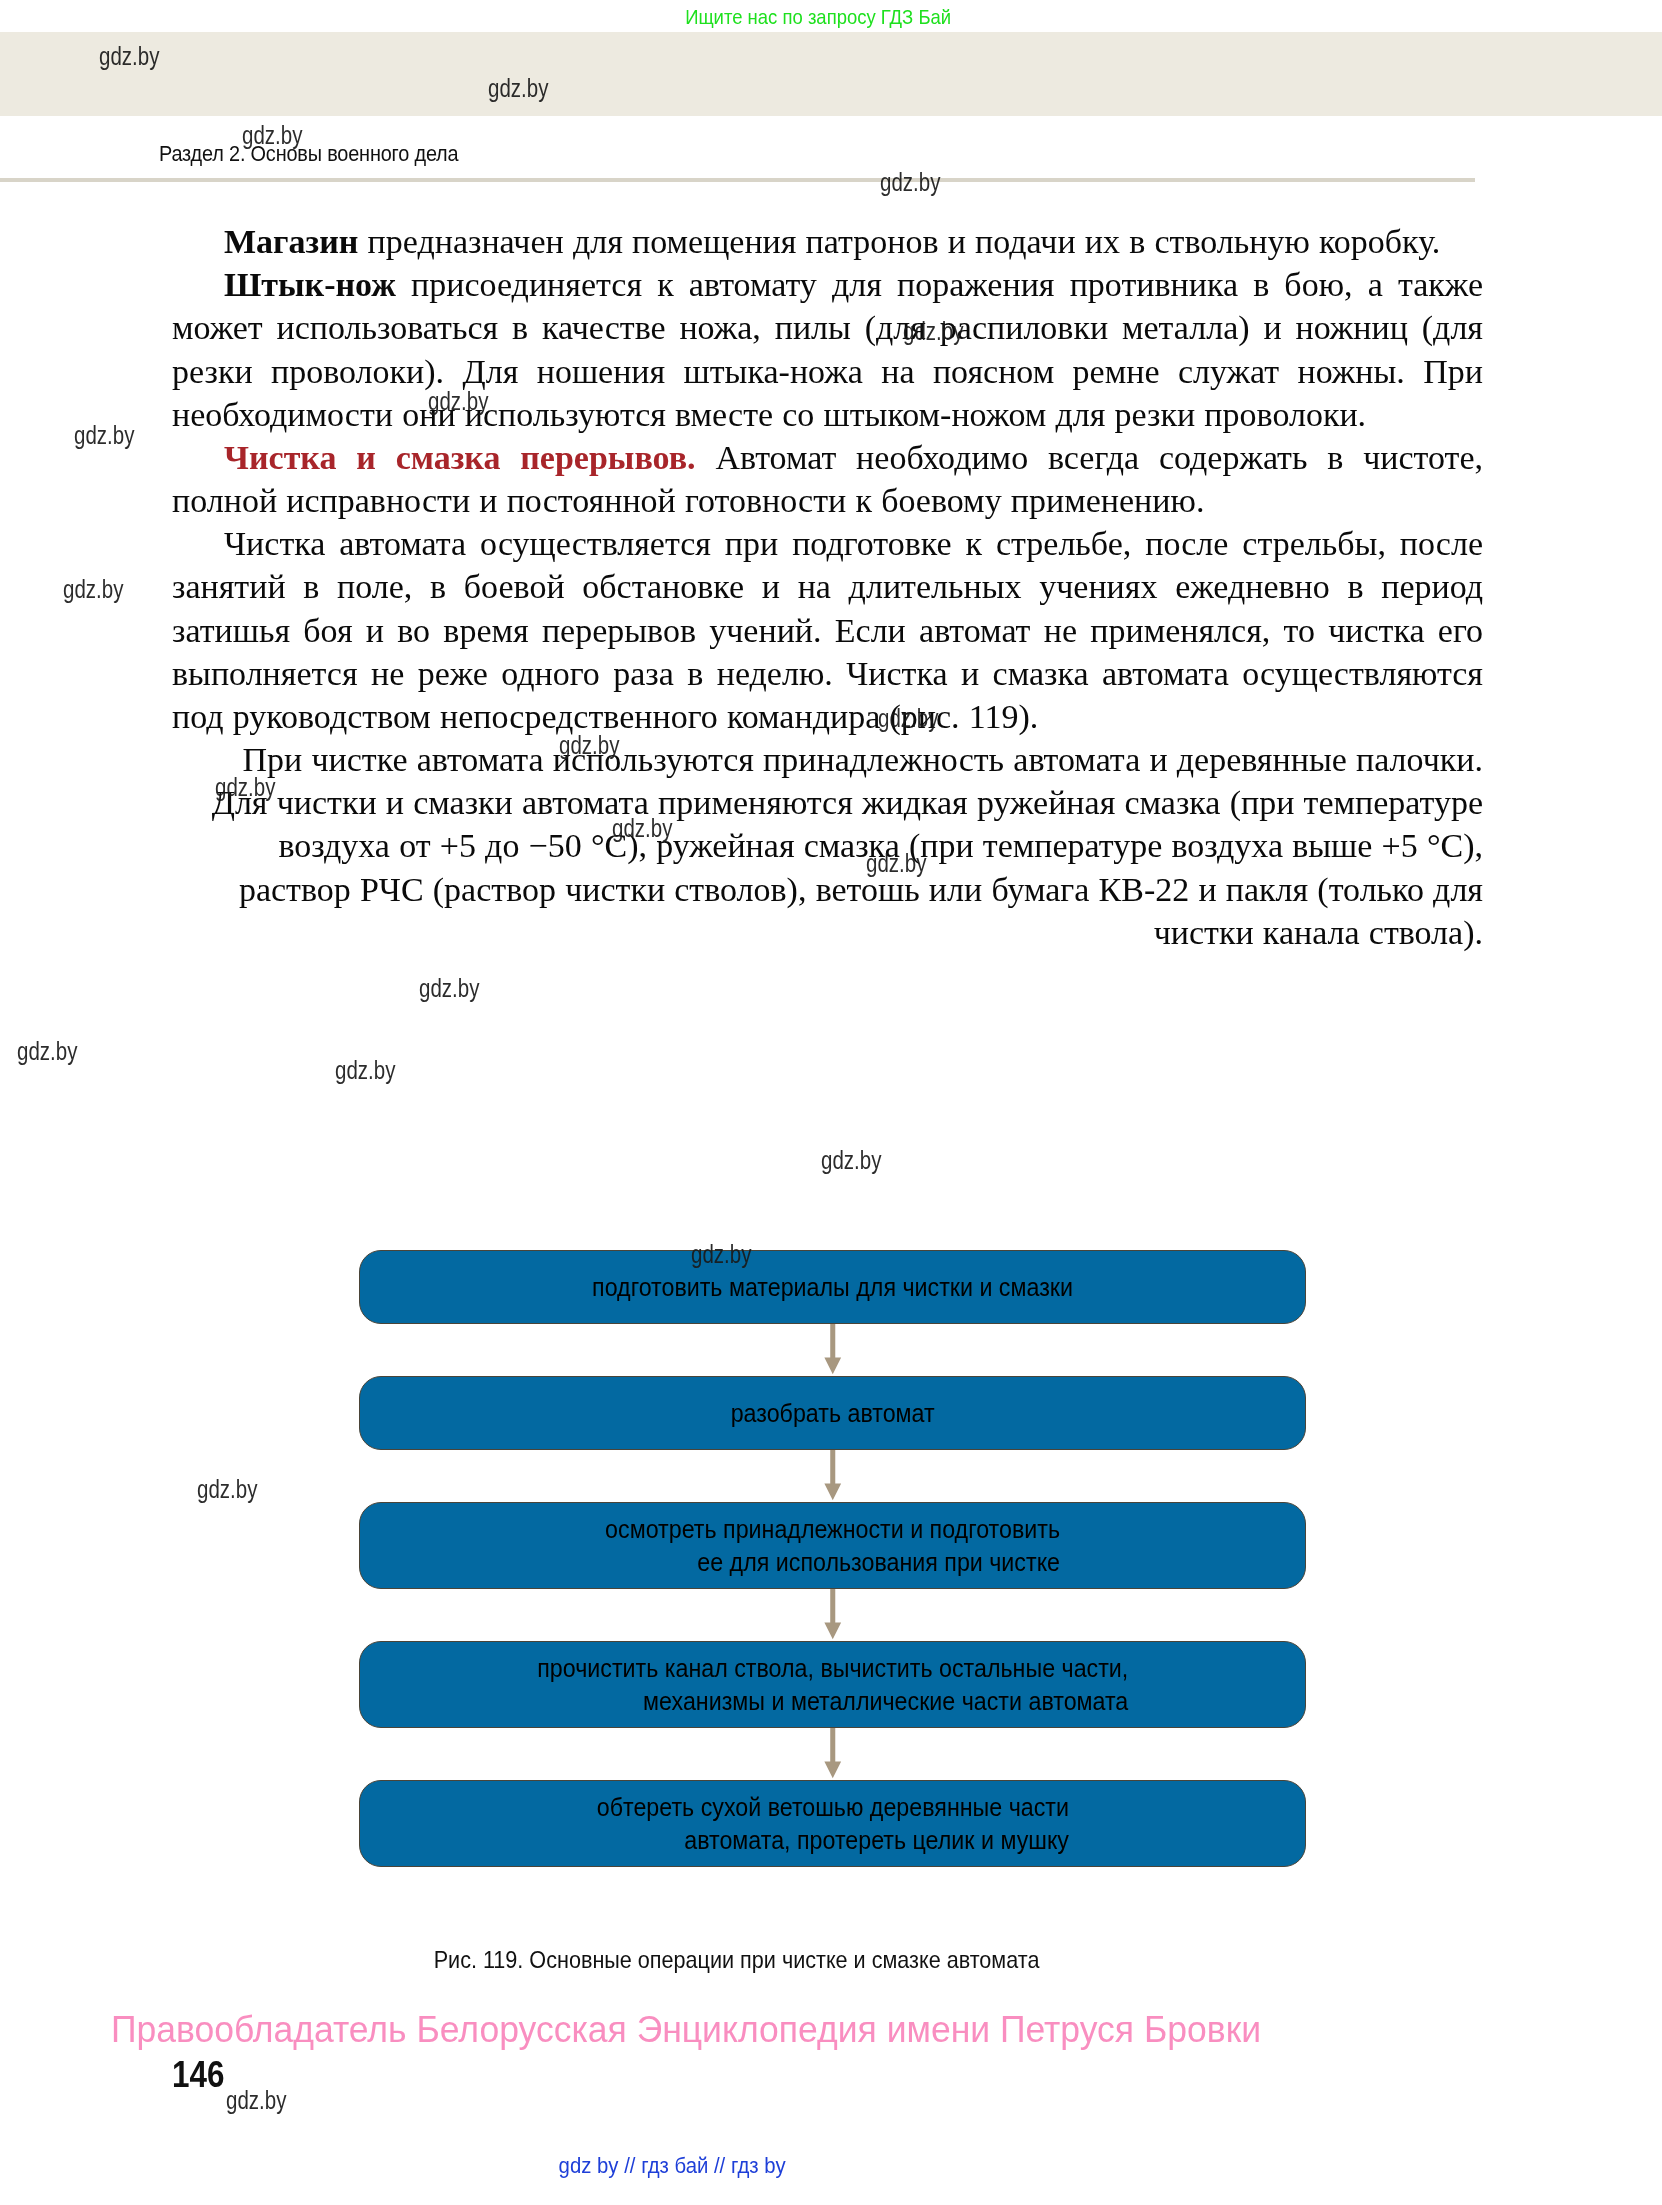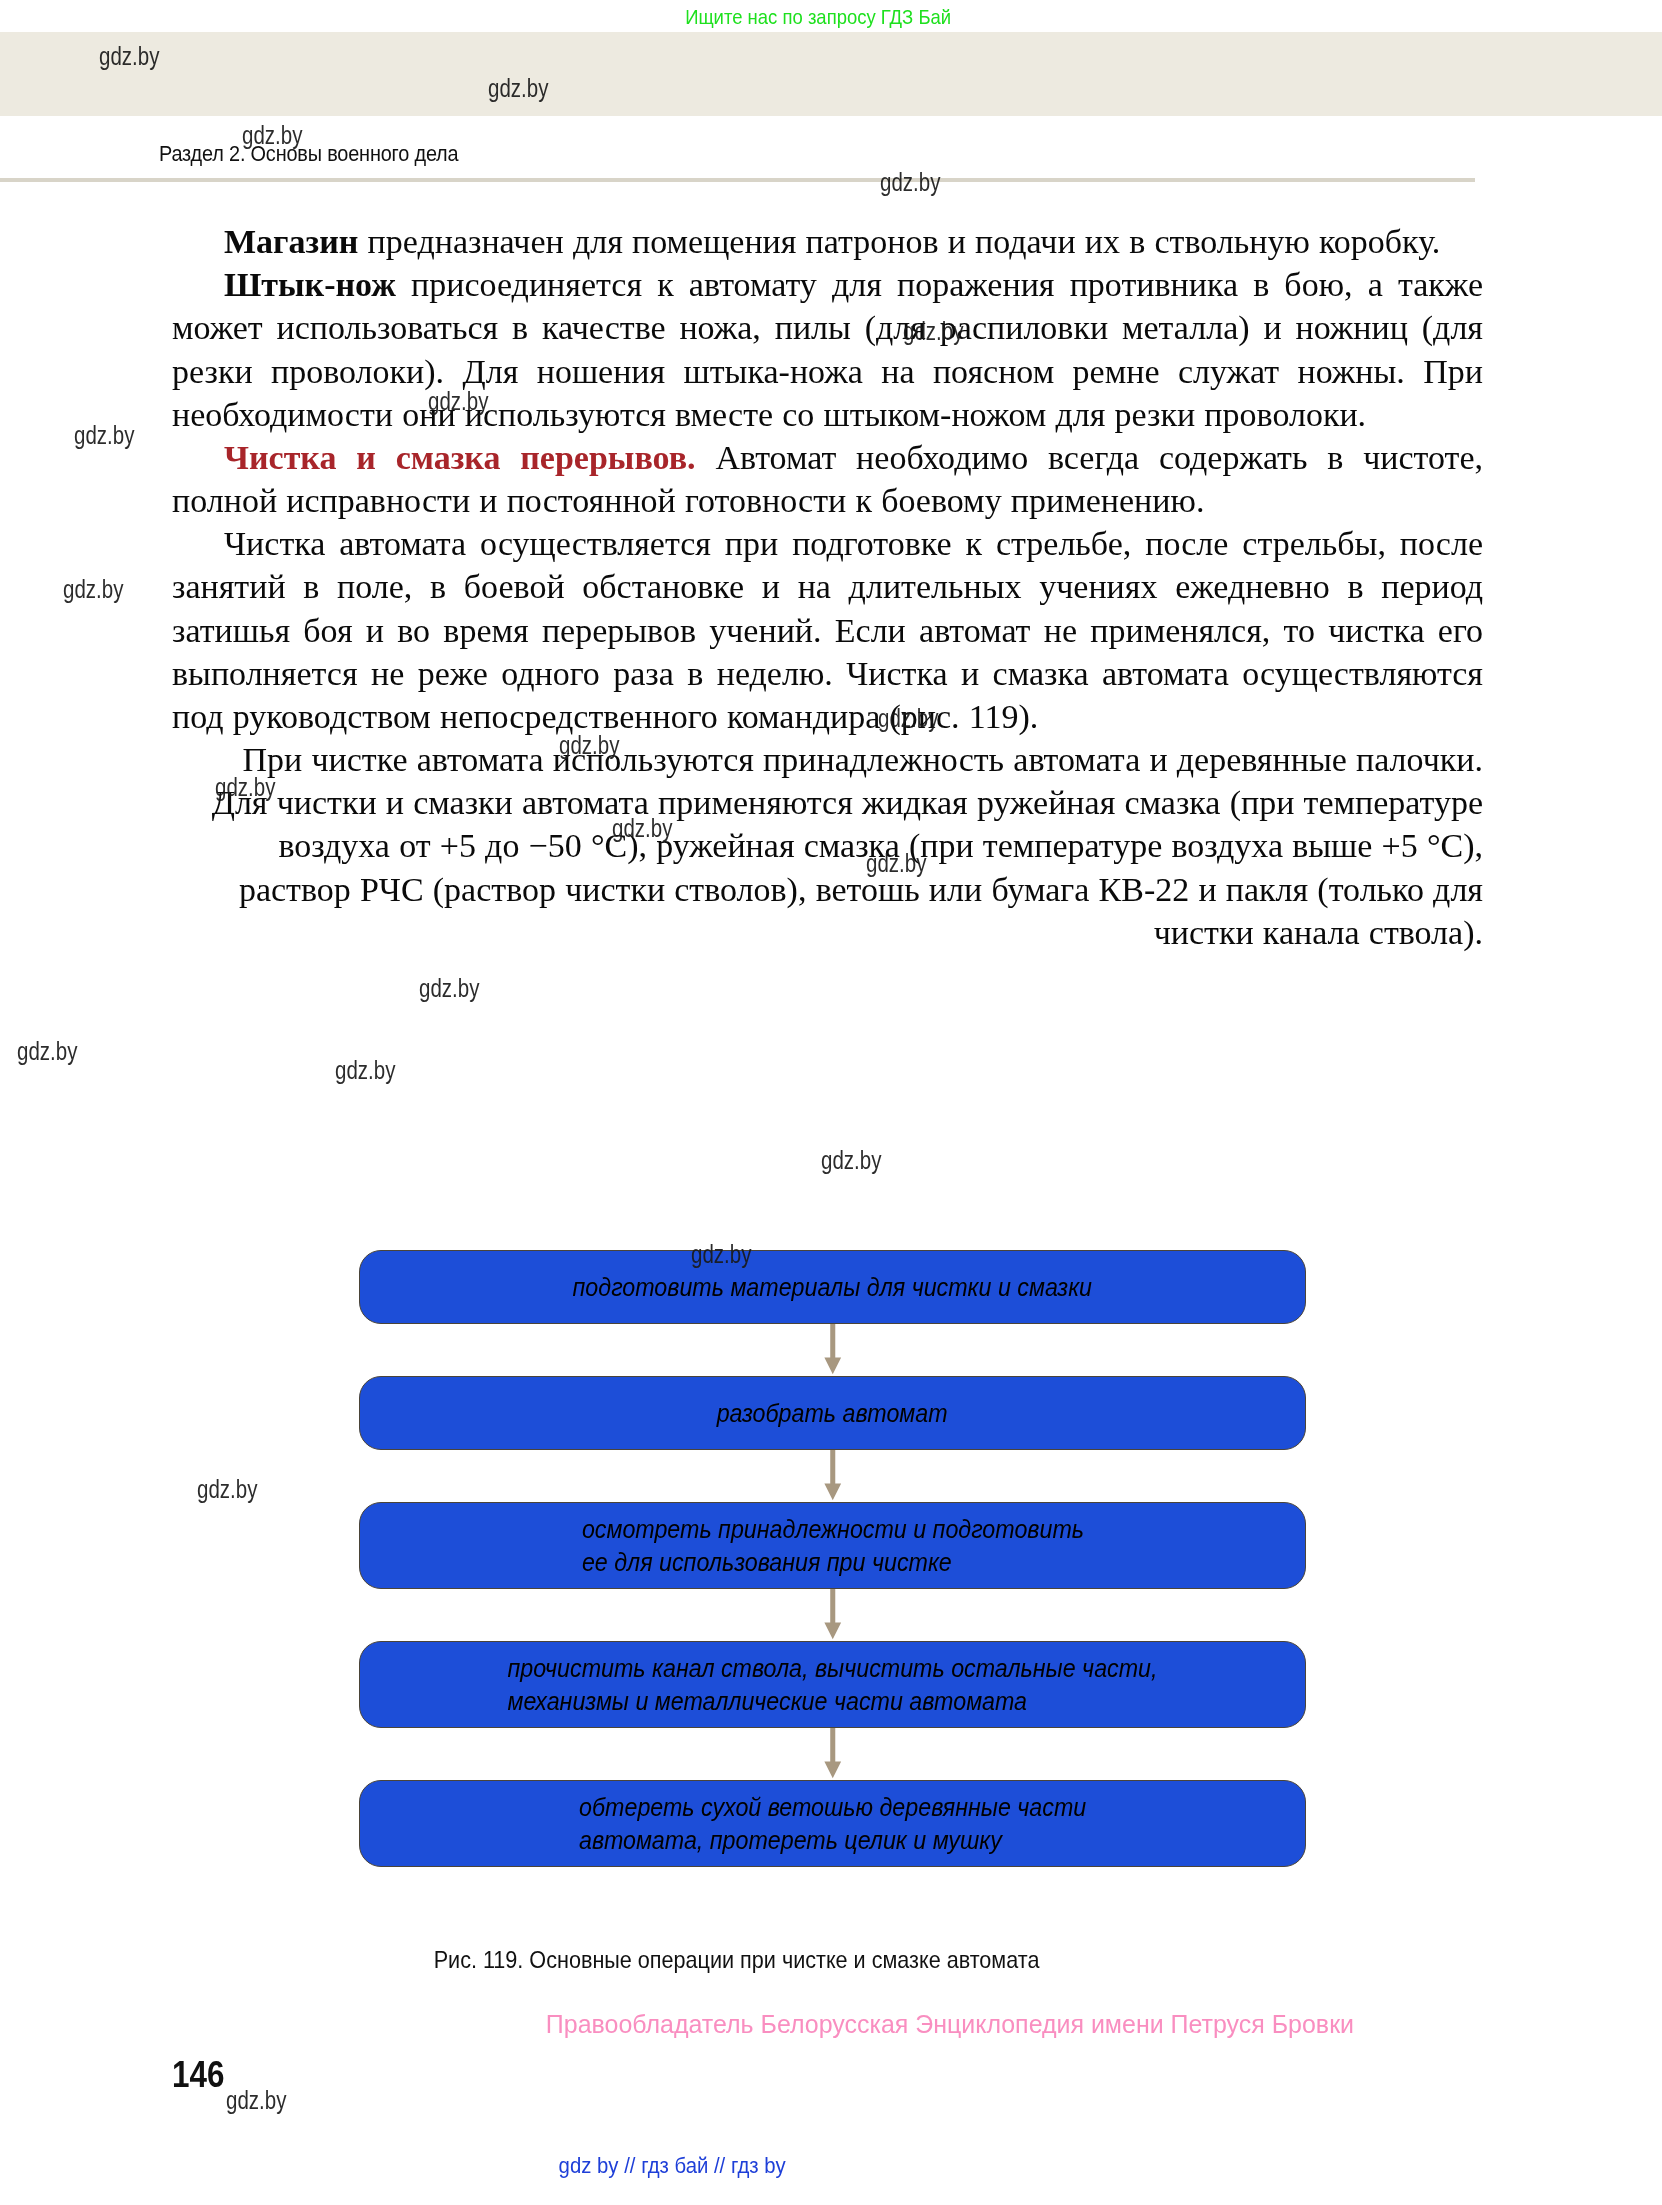--- a/index.html
+++ b/index.html
@@ -104,34 +104,33 @@
 
   
   .flow {
     position: absolute;
     left: 359px;
     top: 1250px;
     width: 947px;
     z-index: 2;
   }
   .flow-box {
-    background: #1d4ed8;
+    background: #0369a1;
     border: 1.3px solid #4a4438;
     border-radius: 22px;
     color: #000;
     font-family: "Liberation Sans", sans-serif;
     font-size: 25px;
     line-height: 1.32;
-    text-align: left;
+    text-align: right;
     display: flex;
     align-items: center;
     justify-content: center;
     box-sizing: border-box;
     padding: 8.4px 22px;
-    font-style: italic;
   }
   .flow-box .inner { transform: scaleX(.93); }
   .flow-box.h1 { height: 74px; }
   .flow-box.h2 { height: 87px; }
 
   .arrow {
     width: 100%;
     height: 52px;
     display: flex;
     justify-content: center;
@@ -151,23 +150,23 @@
     z-index: 2;
   }
   .fig-caption span { display: inline-block; transform: scaleX(.9); }
 
   
   .copyright {
     position: absolute;
     top: 2009px;
     left: 0;
     width: 1371px;
-    text-align: right;
-    font-family: "Liberation Sans", sans-serif;
-    font-size: 26px;
+    text-align: center;
+    font-family: "Liberation Sans", sans-serif;
+    font-size: 37px;
     color: #f98ec0;
     z-index: 7;
   }
   .copyright span { display: inline-block; transform: scaleX(.96); }
 
   
   .page-num {
     position: absolute;
     top: 2054px;
     left: 172px;

